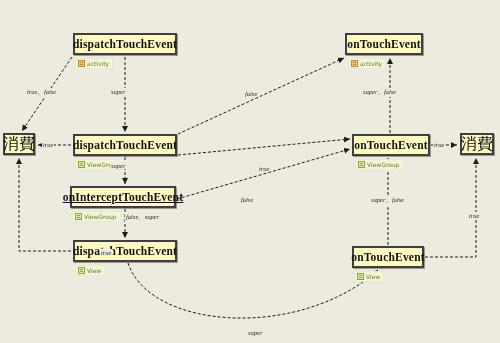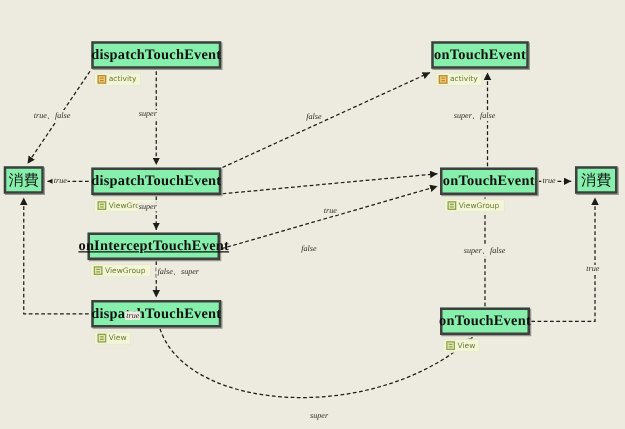--- a/index.html
+++ b/index.html
@@ -6,33 +6,33 @@
   body{
     width:500px;height:343px;
     background:#edeae0;
     font-family:"Liberation Serif", serif;
     overflow:hidden;
     position:relative;
   }
   #canvas{position:absolute;left:0;top:0;width:500px;height:343px;}
   .node{
     position:absolute;
-    background:#86efac;
+    background:#fef9c3;
     border:2px solid #3f3f3f;
     box-shadow:1px 1px 0 #9a978c;
     display:flex;align-items:center;justify-content:center;
     font-family:"Liberation Serif", serif;
     font-weight:bold;
     color:#111;
     box-sizing:border-box;
     white-space:nowrap;
     letter-spacing:.2px;
   }
   .node.method{height:22px;font-size:11.5px;}
-  .node.terminal{height:22px;font-size:12px;font-family:"DejaVu Sans", sans-serif;font-weight:normal;}
+  .node.terminal{height:22px;font-size:16px;font-family:"DejaVu Sans", sans-serif;font-weight:normal;}
   .tag{
     position:absolute;
     background:#f3f5d9;
     border:1px solid #e8ead0;
     height:11px;
     display:flex;align-items:center;
     padding:0 3px 0 2px;
     font-family:"DejaVu Sans", sans-serif;
     font-size:6px;
     color:#6b7a2e;

